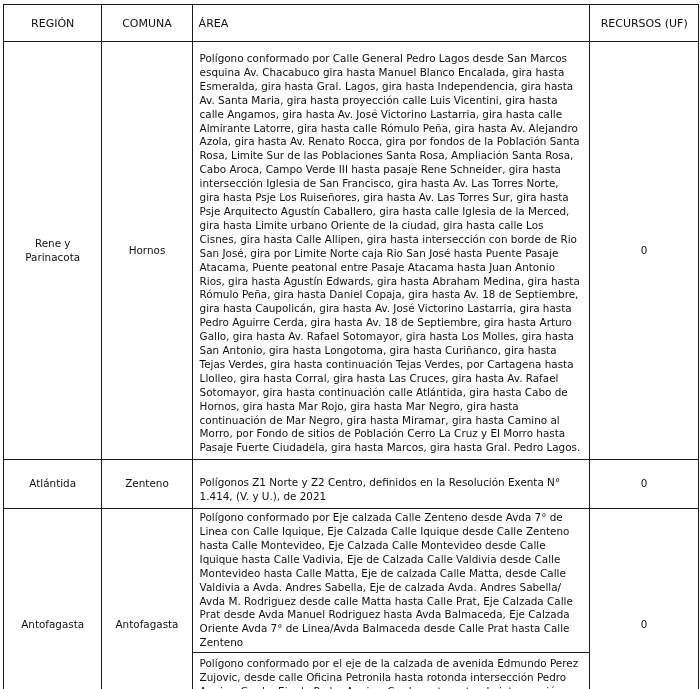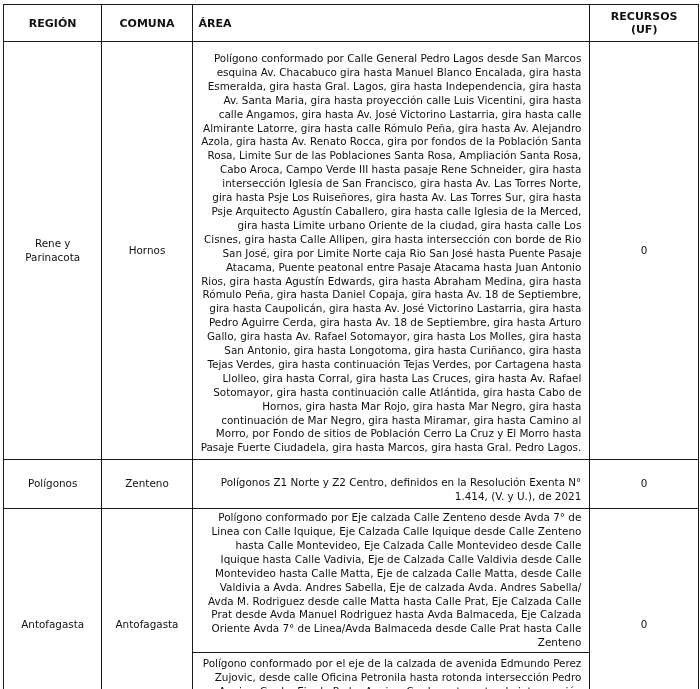--- a/index.html
+++ b/index.html
@@ -12,29 +12,29 @@
       font-size: 10.4px;
       color: #111111;
       width: 696px;
     }
     td, th {
       border: 1.4px solid #1a1a1a;
       vertical-align: middle;
     }
     th {
       height: 36px;
-      font-weight: bold;
+      font-weight: normal;
       font-size: 11px;
       padding: 0 6px;
     }
     th.c { text-align: center; }
     th.l { text-align: left; }
     td.c { text-align: center; padding: 0 4px; line-height: 13.5px; }
     td.area {
-      text-align: right;
+      text-align: left;
       padding: 6px 8px 6px 7px;
       line-height: 13.9px;
     }
     td.area.top { vertical-align: top; }
     .col1 { width: 96px; }
     .col2 { width: 88px; }
     .col3 { width: 388px; }
     .col4 { width: 106px; }
   </style>
 </head>
@@ -62,21 +62,21 @@
         <span>Rene y Parinacota</span>
       </td>
       <td class="c">Hornos</td>
       <td class="area" style="padding-top:10px;padding-bottom:4px;">
         <span>Polígono conformado por Calle General Pedro Lagos desde San Marcos esquina Av. Chacabuco gira hasta Manuel Blanco Encalada, gira hasta Esmeralda, gira hasta  Gral. Lagos, gira hasta Independencia, gira hasta Av. Santa Maria, gira hasta proyección calle Luis Vicentini, gira hasta calle Angamos, gira hasta Av. José Victorino Lastarria, gira hasta calle Almirante Latorre, gira hasta calle Rómulo Peña, gira hasta Av. Alejandro Azola, gira hasta Av. Renato Rocca, gira por fondos de la  Población Santa Rosa, Limite Sur de las Poblaciones Santa Rosa, Ampliación Santa Rosa, Cabo Aroca, Campo Verde III hasta pasaje Rene Schneider, gira hasta intersección  Iglesia de San Francisco, gira hasta Av. Las Torres Norte, gira hasta Psje Los Ruiseñores, gira hasta Av. Las Torres Sur, gira hasta Psje Arquitecto Agustín Caballero, gira hasta calle Iglesia de la Merced, gira hasta Limite urbano Oriente de la ciudad, gira hasta calle Los Cisnes, gira hasta Calle Allipen, gira hasta intersección con borde de Rio San José, gira por Limite Norte caja Rio San José hasta Puente Pasaje Atacama, Puente peatonal entre Pasaje Atacama  hasta Juan Antonio Rios, gira hasta Agustín Edwards, gira hasta Abraham Medina, gira hasta Rómulo Peña, gira hasta Daniel Copaja, gira hasta Av. 18 de Septiembre, gira hasta Caupolicán, gira hasta Av. José Victorino Lastarria, gira hasta Pedro Aguirre Cerda, gira hasta Av. 18 de Septiembre, gira hasta Arturo Gallo, gira hasta Av. Rafael Sotomayor, gira hasta Los Molles, gira hasta San Antonio, gira hasta Longotoma, gira hasta Curiñanco, gira hasta Tejas Verdes, gira hasta continuación Tejas Verdes, por Cartagena hasta Llolleo, gira hasta Corral, gira hasta Las Cruces, gira hasta Av. Rafael Sotomayor, gira hasta continuación calle Atlántida, gira hasta Cabo de Hornos, gira hasta Mar Rojo, gira hasta Mar Negro, gira hasta continuación de Mar Negro, gira hasta Miramar, gira hasta Camino al Morro, por Fondo de sitios de Población Cerro La Cruz y El Morro hasta Pasaje Fuerte Ciudadela, gira hasta Marcos, gira hasta Gral. Pedro Lagos.</span>
       </td>
       <td class="c">0</td>
     </tr>
 
     <tr>
-      <td class="c">Polígonos</td>
+      <td class="c">Atlántida</td>
       <td class="c">Zenteno</td>
       <td class="area" style="padding-top:16px;padding-bottom:4px;">
         <span>Polígonos Z1 Norte y Z2 Centro, definidos en la Resolución Exenta N° 1.414, (V. y U.), de 2021</span>
       </td>
       <td class="c">0</td>
     </tr>
 
     <tr>
       <td class="c" rowspan="2">Antofagasta</td>
       <td class="c" rowspan="2">Antofagasta</td>

